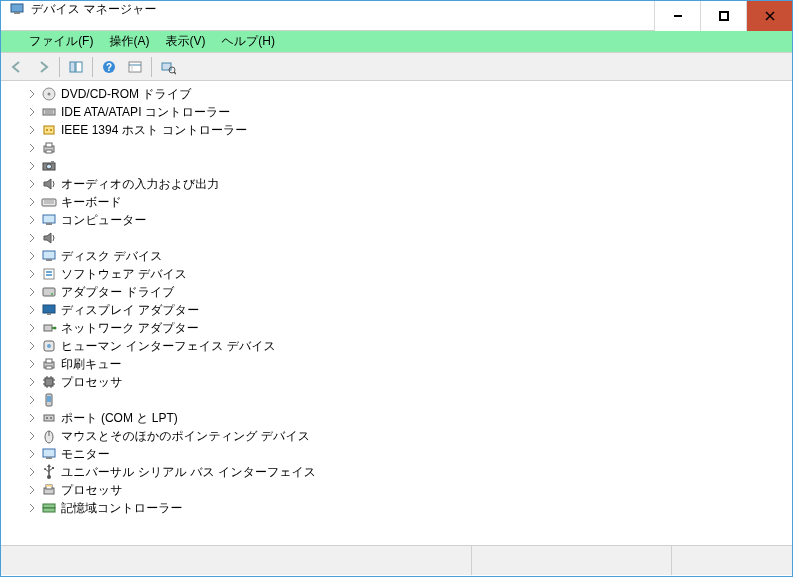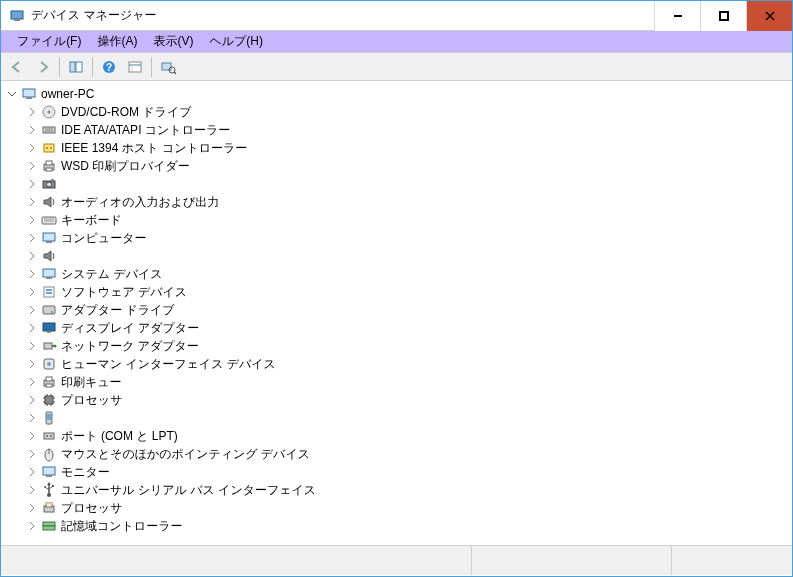--- a/index.html
+++ b/index.html
@@ -10,21 +10,20 @@
     width: 793px;
     height: 577px;
     overflow: hidden;
     border: 1px solid #4a9fd8;
   }
   
   .titlebar {
     height: 30px;
     background: #fff;
     display: flex;
-    align-items: center;
     border-bottom: 1px solid #d0d0d0;
   }
   .titlebar-icon {
     width: 16px; height: 16px;
     margin: 0 6px 0 8px;
     display: inline-flex;
     align-items: center; justify-content: center;
   }
   .titlebar-title {
     flex: 1;
@@ -35,24 +34,24 @@
     width: 46px; height: 30px;
     display: flex; align-items: center; justify-content: center;
     font-size: 14px; font-weight: bold;
     background: #fff;
     border-left: 1px solid #d8d8d8;
   }
   .winbtn.close { background: #c94f34; color: #000; }
   
   .menubar {
     height: 22px;
-    background: #c4b5fd;
+    background: #86efac;
     display: flex;
     align-items: center;
-    padding: 0 8px;
+    padding: 0 20px;
     border-bottom: 1px solid #d0d0d0;
   }
   .menu-item {
     padding: 2px 8px;
     font-size: 12px;
   }
   
   .toolbar {
     height: 28px;
     background: #f0f0f0;
@@ -182,34 +181,20 @@
   <div class="tbtn">
     <svg width="16" height="16">
         <rect x="2" y="4" width="9" height="7" fill="#cde" stroke="#48a"></rect>
         <circle cx="12" cy="11" r="3" fill="none" stroke="#555"></circle>
         <line x1="14" y1="13" x2="16" y2="15" stroke="#555" stroke-width="1.5"></line>
       </svg>
   </div>
 </div>
 
 <div class="tree-area">
-  <div class="tree-row root">
-    <span class="expander">
-      <svg width="10" height="10">
-          <path d="M1 3 L5 7 L9 3" fill="none" stroke="#555"></path>
-        </svg>
-    </span>
-    <span class="node-icon">
-      <svg width="16" height="16">
-          <rect x="2" y="3" width="12" height="8" fill="#cde6f8" stroke="#3a6ea8"></rect>
-          <rect x="5" y="11" width="6" height="2" fill="#888"></rect>
-        </svg>
-    </span>
-    <span class="node-label">owner-PC</span>
-  </div>
   <div id="cat-container">
       <div class="tree-row cat">
         <span class="expander">
           <svg width="10" height="10">
             <path d="M3 1 L7 5 L3 9" fill="none" stroke="#888"></path>
           </svg>
         </span>
         <span class="node-icon">
           <svg width="16" height="16" viewBox="0 0 16 16">
             <use href="#ic-optical"></use>
@@ -247,21 +232,20 @@
         <span class="expander">
           <svg width="10" height="10">
             <path d="M3 1 L7 5 L3 9" fill="none" stroke="#888"></path>
           </svg>
         </span>
         <span class="node-icon">
           <svg width="16" height="16" viewBox="0 0 16 16">
             <use href="#ic-printer"></use>
           </svg>
         </span>
-        <span class="node-label">WSD 印刷プロバイダー</span>
       </div>
       <div class="tree-row cat">
         <span class="expander">
           <svg width="10" height="10">
             <path d="M3 1 L7 5 L3 9" fill="none" stroke="#888"></path>
           </svg>
         </span>
         <span class="node-icon">
           <svg width="16" height="16" viewBox="0 0 16 16">
             <use href="#ic-imaging"></use>
@@ -323,21 +307,21 @@
         <span class="expander">
           <svg width="10" height="10">
             <path d="M3 1 L7 5 L3 9" fill="none" stroke="#888"></path>
           </svg>
         </span>
         <span class="node-icon">
           <svg width="16" height="16" viewBox="0 0 16 16">
             <use href="#ic-computer"></use>
           </svg>
         </span>
-        <span class="node-label">システム デバイス</span>
+        <span class="node-label">ディスク デバイス</span>
       </div>
       <div class="tree-row cat">
         <span class="expander">
           <svg width="10" height="10">
             <path d="M3 1 L7 5 L3 9" fill="none" stroke="#888"></path>
           </svg>
         </span>
         <span class="node-icon">
           <svg width="16" height="16" viewBox="0 0 16 16">
             <use href="#ic-software"></use>

